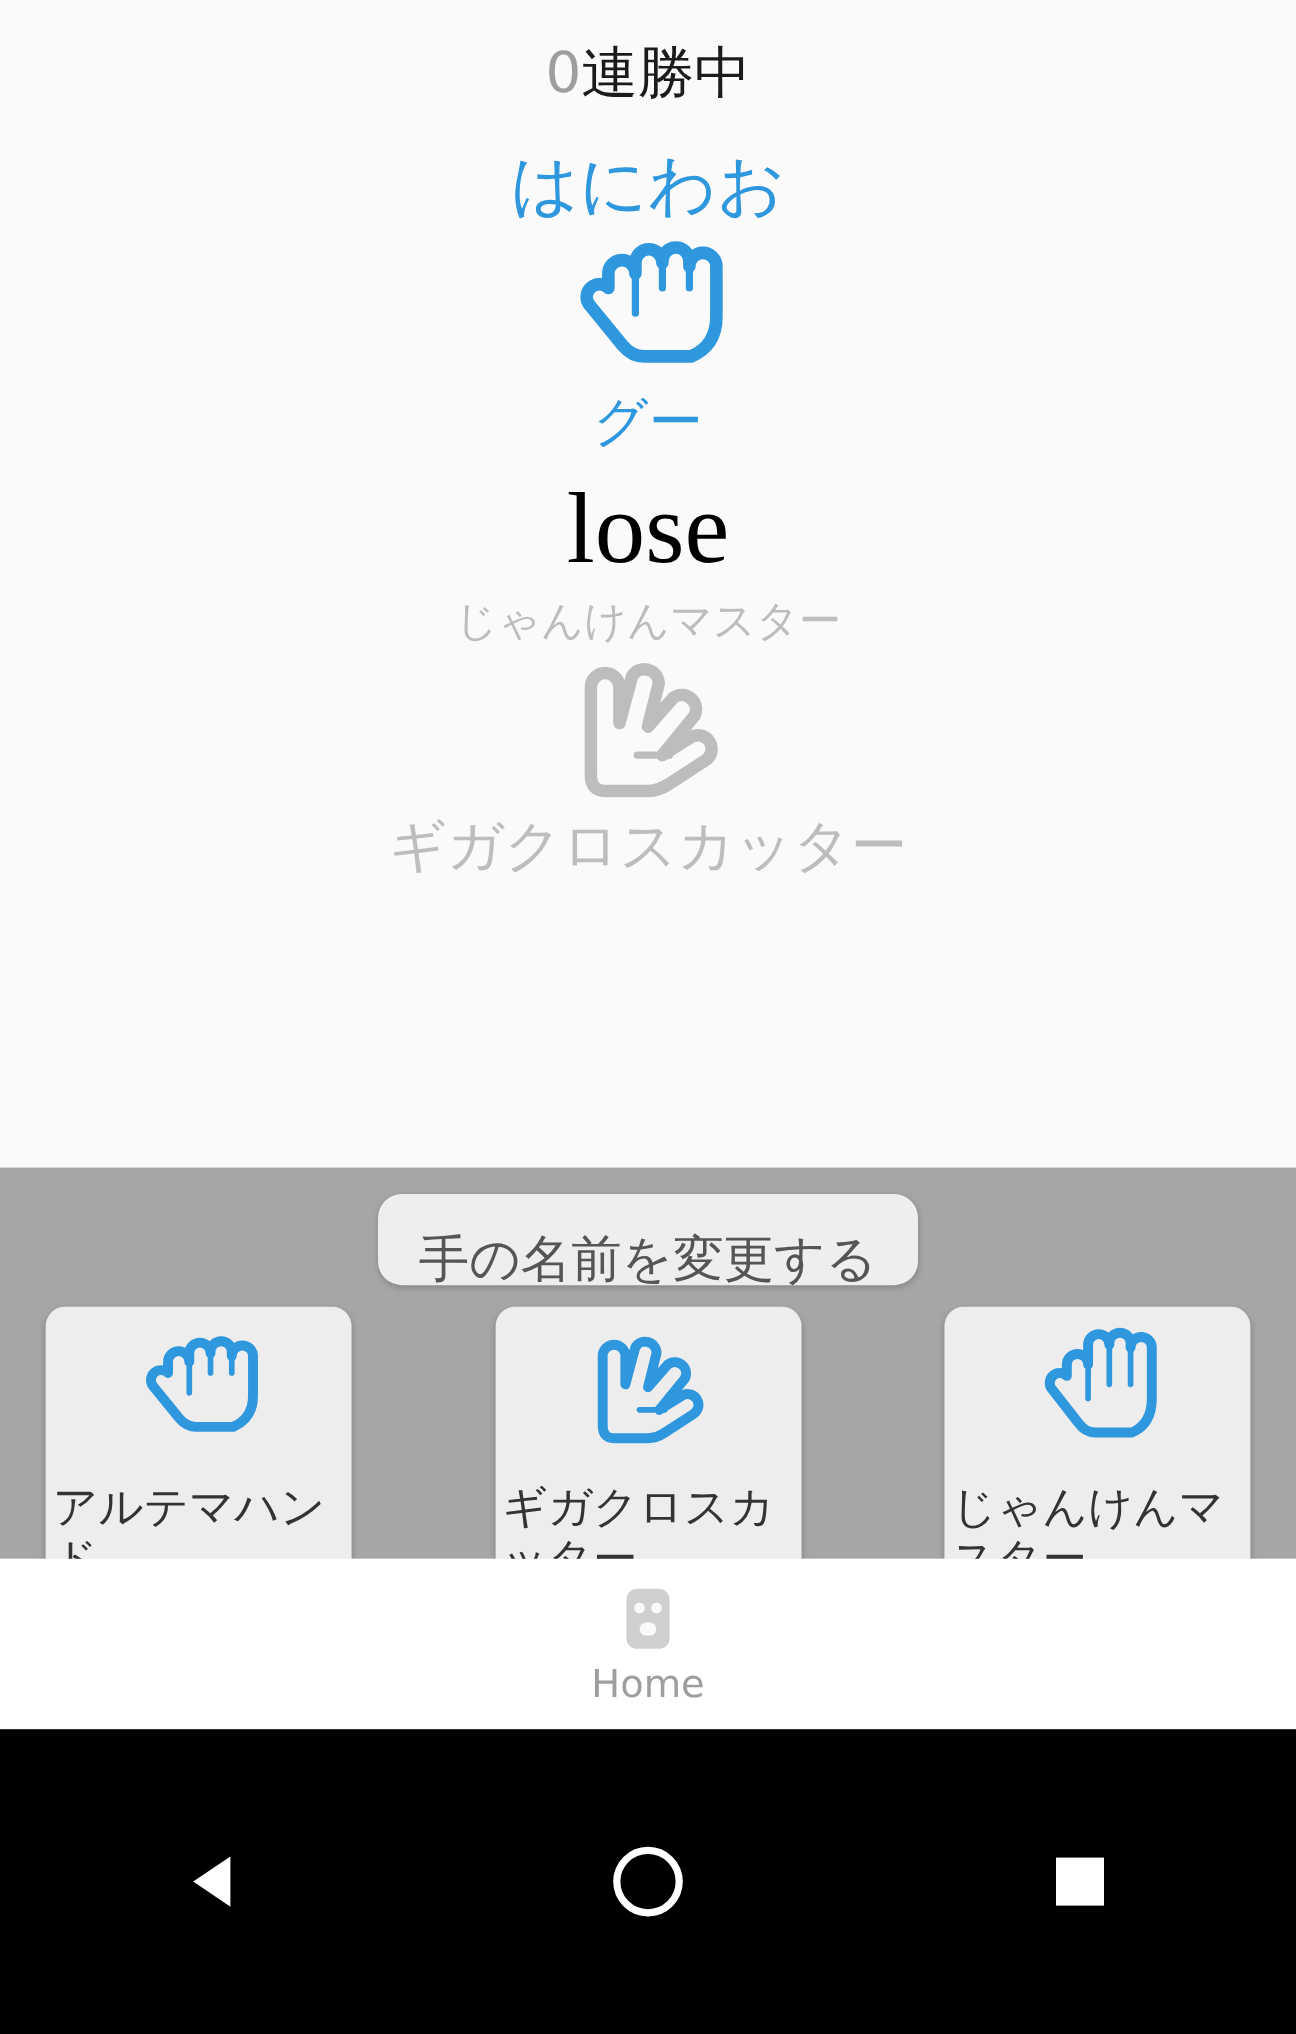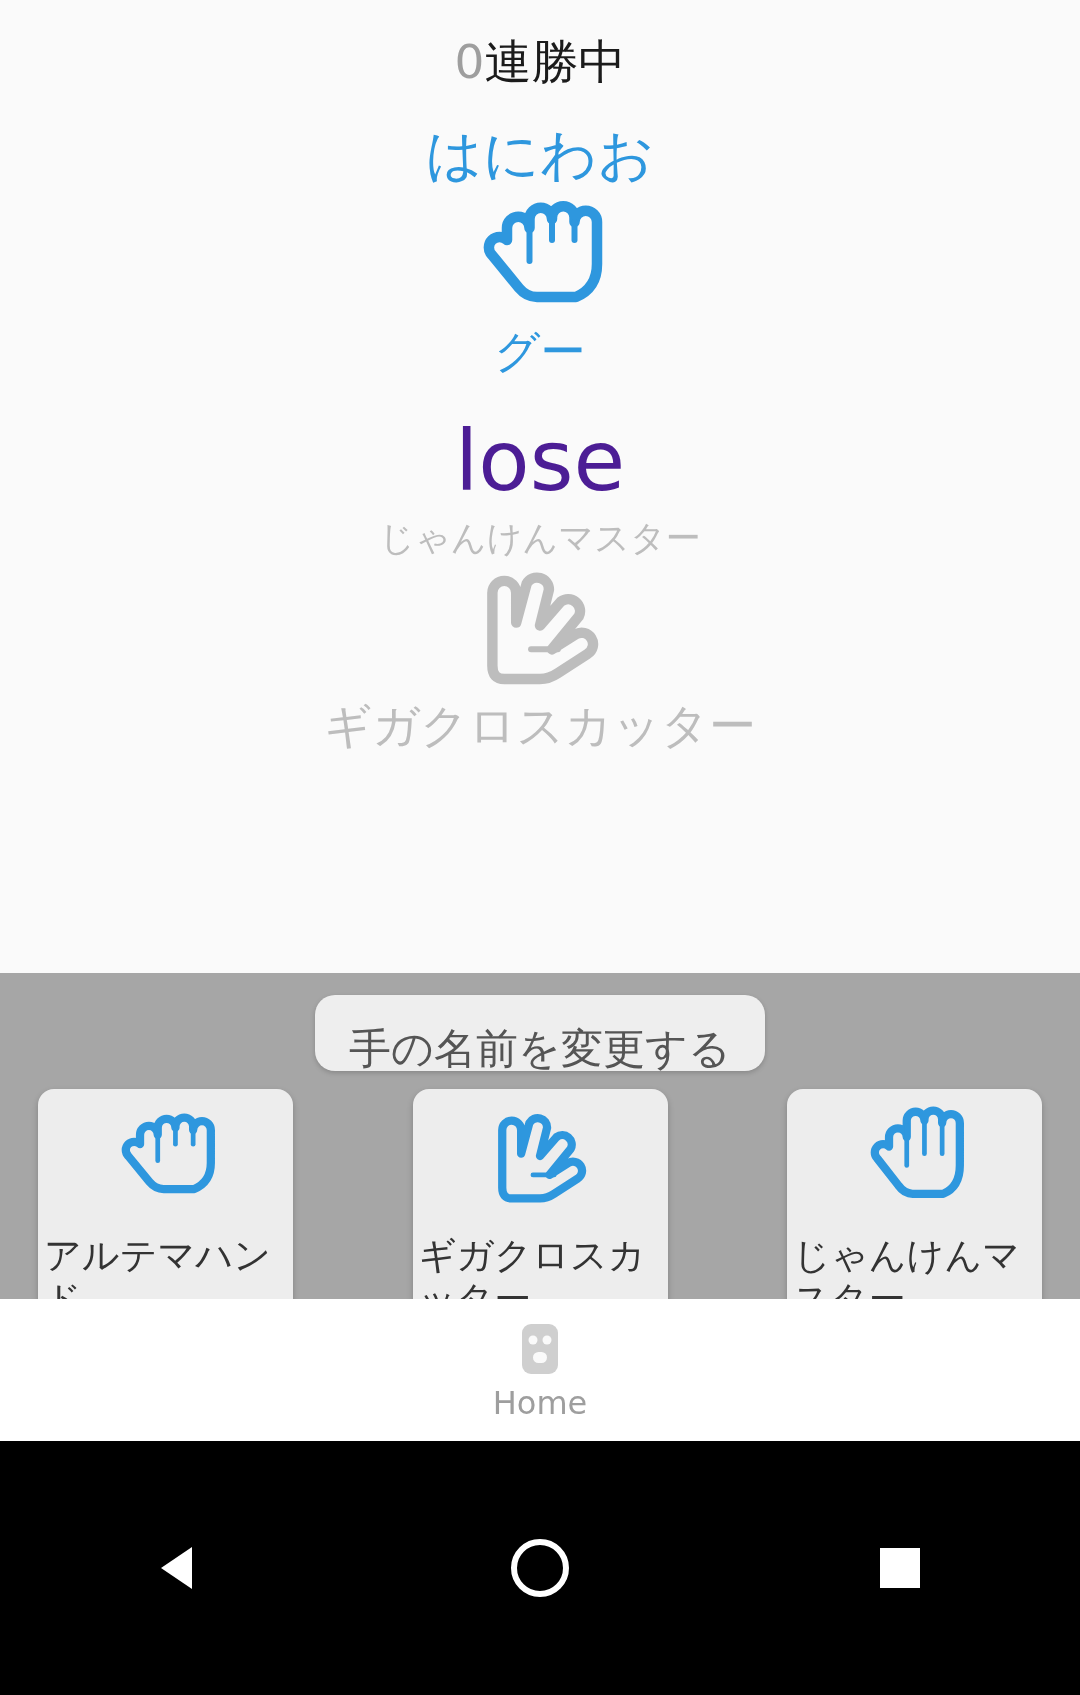--- a/index.html
+++ b/index.html
@@ -33,25 +33,26 @@
     color: #2e97de;
     line-height: 1.1;
   }
   .hand-label-mine {
     margin-top: 8px;
     font-size: 45px;
     color: #2e97de;
     line-height: 1.1;
   }
   .result-text {
-    margin-top: 40px;
+    margin-top: 20px;
     font-size: 84px;
-    color: #4c1d95;
+    color: #000000;
     line-height: 1.05;
     font-weight: 400;
+    font-family: Liberation Serif, serif;
   }
   .opponent-name {
     margin-top: 14px;
     font-size: 35px;
     color: #bdbdbd;
     line-height: 1.1;
   }
   .hand-label-theirs {
     margin-top: 8px;
     font-size: 47px;

